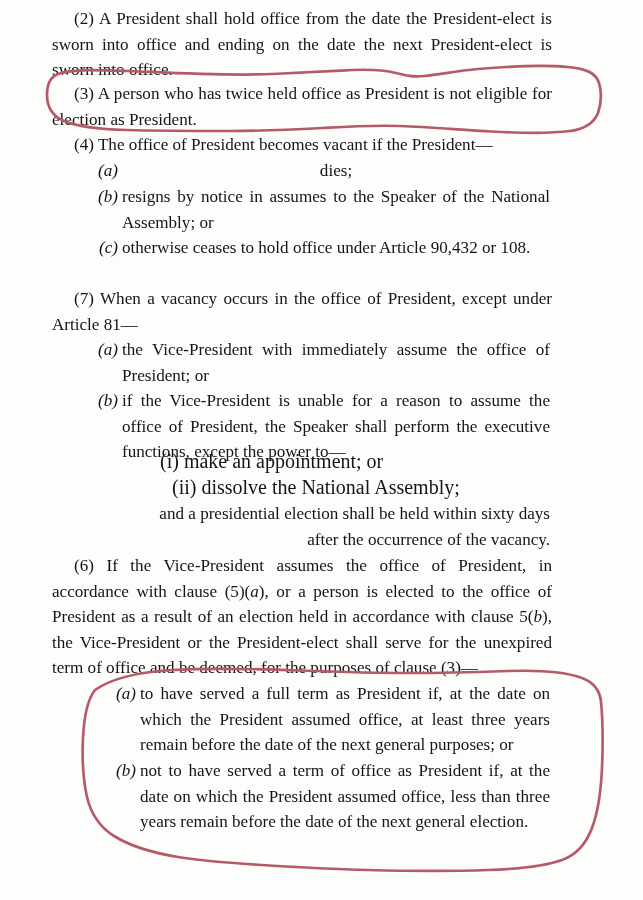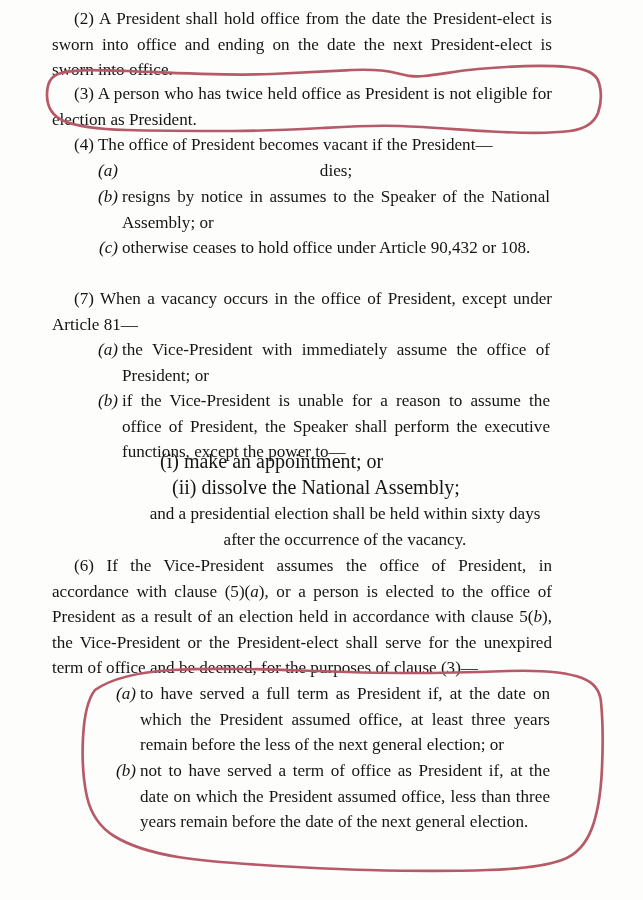--- a/index.html
+++ b/index.html
@@ -138,29 +138,29 @@
     <div class="roman" style="left:160px; top:449px;">
       <span>(i)</span>
       <span>make an appointment; or</span>
     </div>
 
     <div class="roman" style="left:160px; top:475px;margin-left:12px;">
       <span>(ii)</span>
       <span>dissolve the National Assembly;</span>
     </div>
 
-    <div class="clause" style="left:140px; width:410px; top:501px; text-align:center;">and a presidential election shall be held within sixty days after the occurrence of the vacancy.</div>
+    <div class="clause" style="left:140px; width:410px; top:501px; text-align:right;">and a presidential election shall be held within sixty days after the occurrence of the vacancy.</div>
 
     <div class="clause body" style="top:553px;">
       <span>(6)    If the Vice-President assumes the office of President, in accordance with clause (5)(</span><span class="it">a</span><span>), or a person is elected to the office of President as a result of an election held in accordance with clause 5(</span><span class="it">b</span><span>), the Vice-President or the President-elect shall serve for the unexpired term of office and be deemed, for the purposes of clause (3)—</span>
     </div>
 
     <div class="item lvl2" style="top:681px;">
       <span class="marker">(a)</span>
-      <span class="itext">to have served a full term as President if, at the date on which the President assumed office, at least three years remain before the less of the next general election; or</span>
+      <span class="itext">to have served a full term as President if, at the date on which the President assumed office, at least three years remain before the date of the next general purposes; or</span>
     </div>
 
     <div class="item lvl2" style="top:758px;">
       <span class="marker">(b)</span>
       <span class="itext">not to have served a term of office as President if, at the date on which the President assumed office, less than three years remain before the date of the next general election.</span>
     </div>
 
   </div>
 
   <svg id="ink-layer" viewBox="0 0 643 900">

